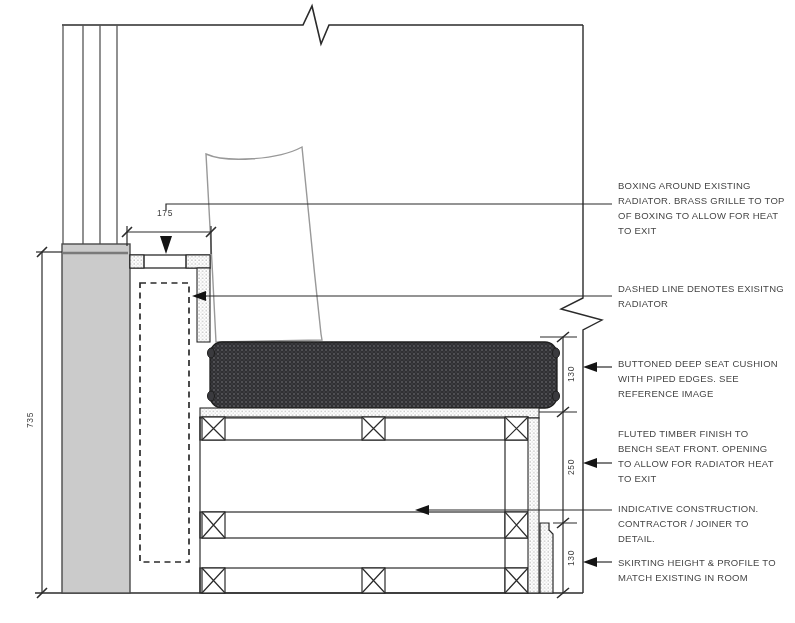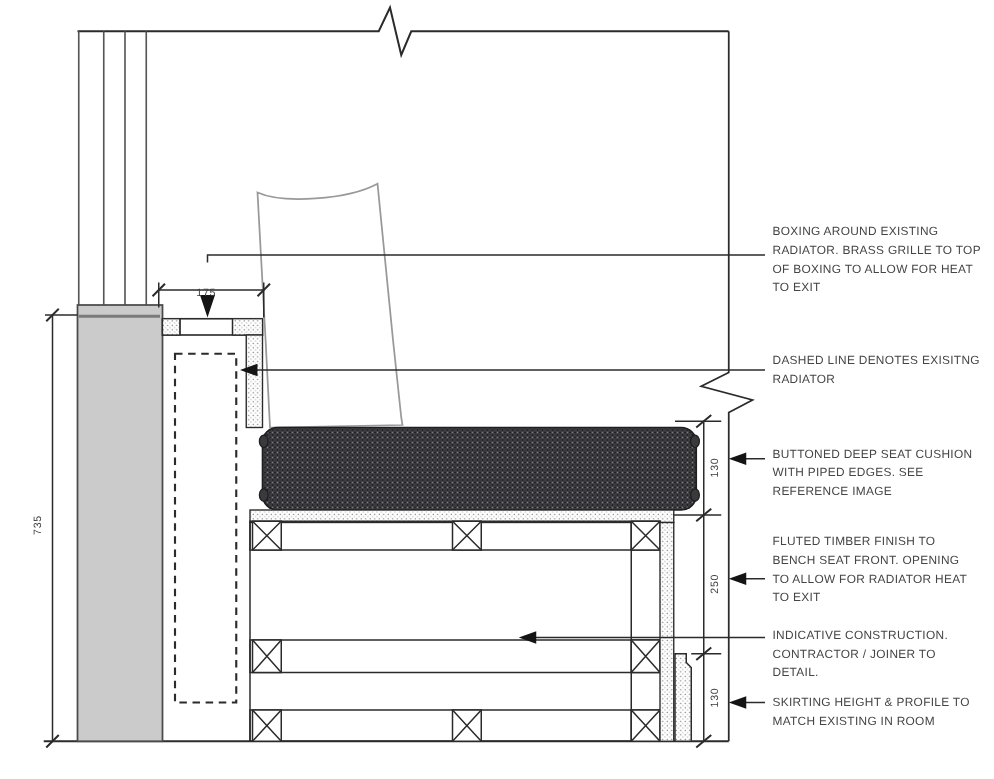--- a/index.html
+++ b/index.html
@@ -143,21 +143,21 @@
     <g fill="#141414">
       <polygon points="166,254 160,236 172,236"></polygon>
       <polygon points="192,296 206,291 206,301"></polygon>
       <polygon points="583,367 597,362 597,372"></polygon>
       <polygon points="583,463 597,458 597,468"></polygon>
       <polygon points="415,510 429,505 429,515"></polygon>
       <polygon points="583,562 597,557 597,567"></polygon>
     </g>
   </svg>
 
-  <div class="dim" style="left:157px;top:229px;">175</div>
+  <div class="dim" style="left:157px;top:208px;">175</div>
   <div class="dim vdim" style="left:30px;top:420px;">735</div>
   <div class="dim vdim" style="left:571px;top:374px;">130</div>
   <div class="dim vdim" style="left:571px;top:467px;">250</div>
   <div class="dim vdim" style="left:571px;top:558px;">130</div>
 
   <div class="ann" style="top:178px;">BOXING AROUND EXISTING
 RADIATOR. BRASS GRILLE TO TOP
 OF BOXING TO ALLOW FOR HEAT
 TO EXIT</div>
   <div class="ann" style="top:281px;">DASHED LINE DENOTES EXISITNG

